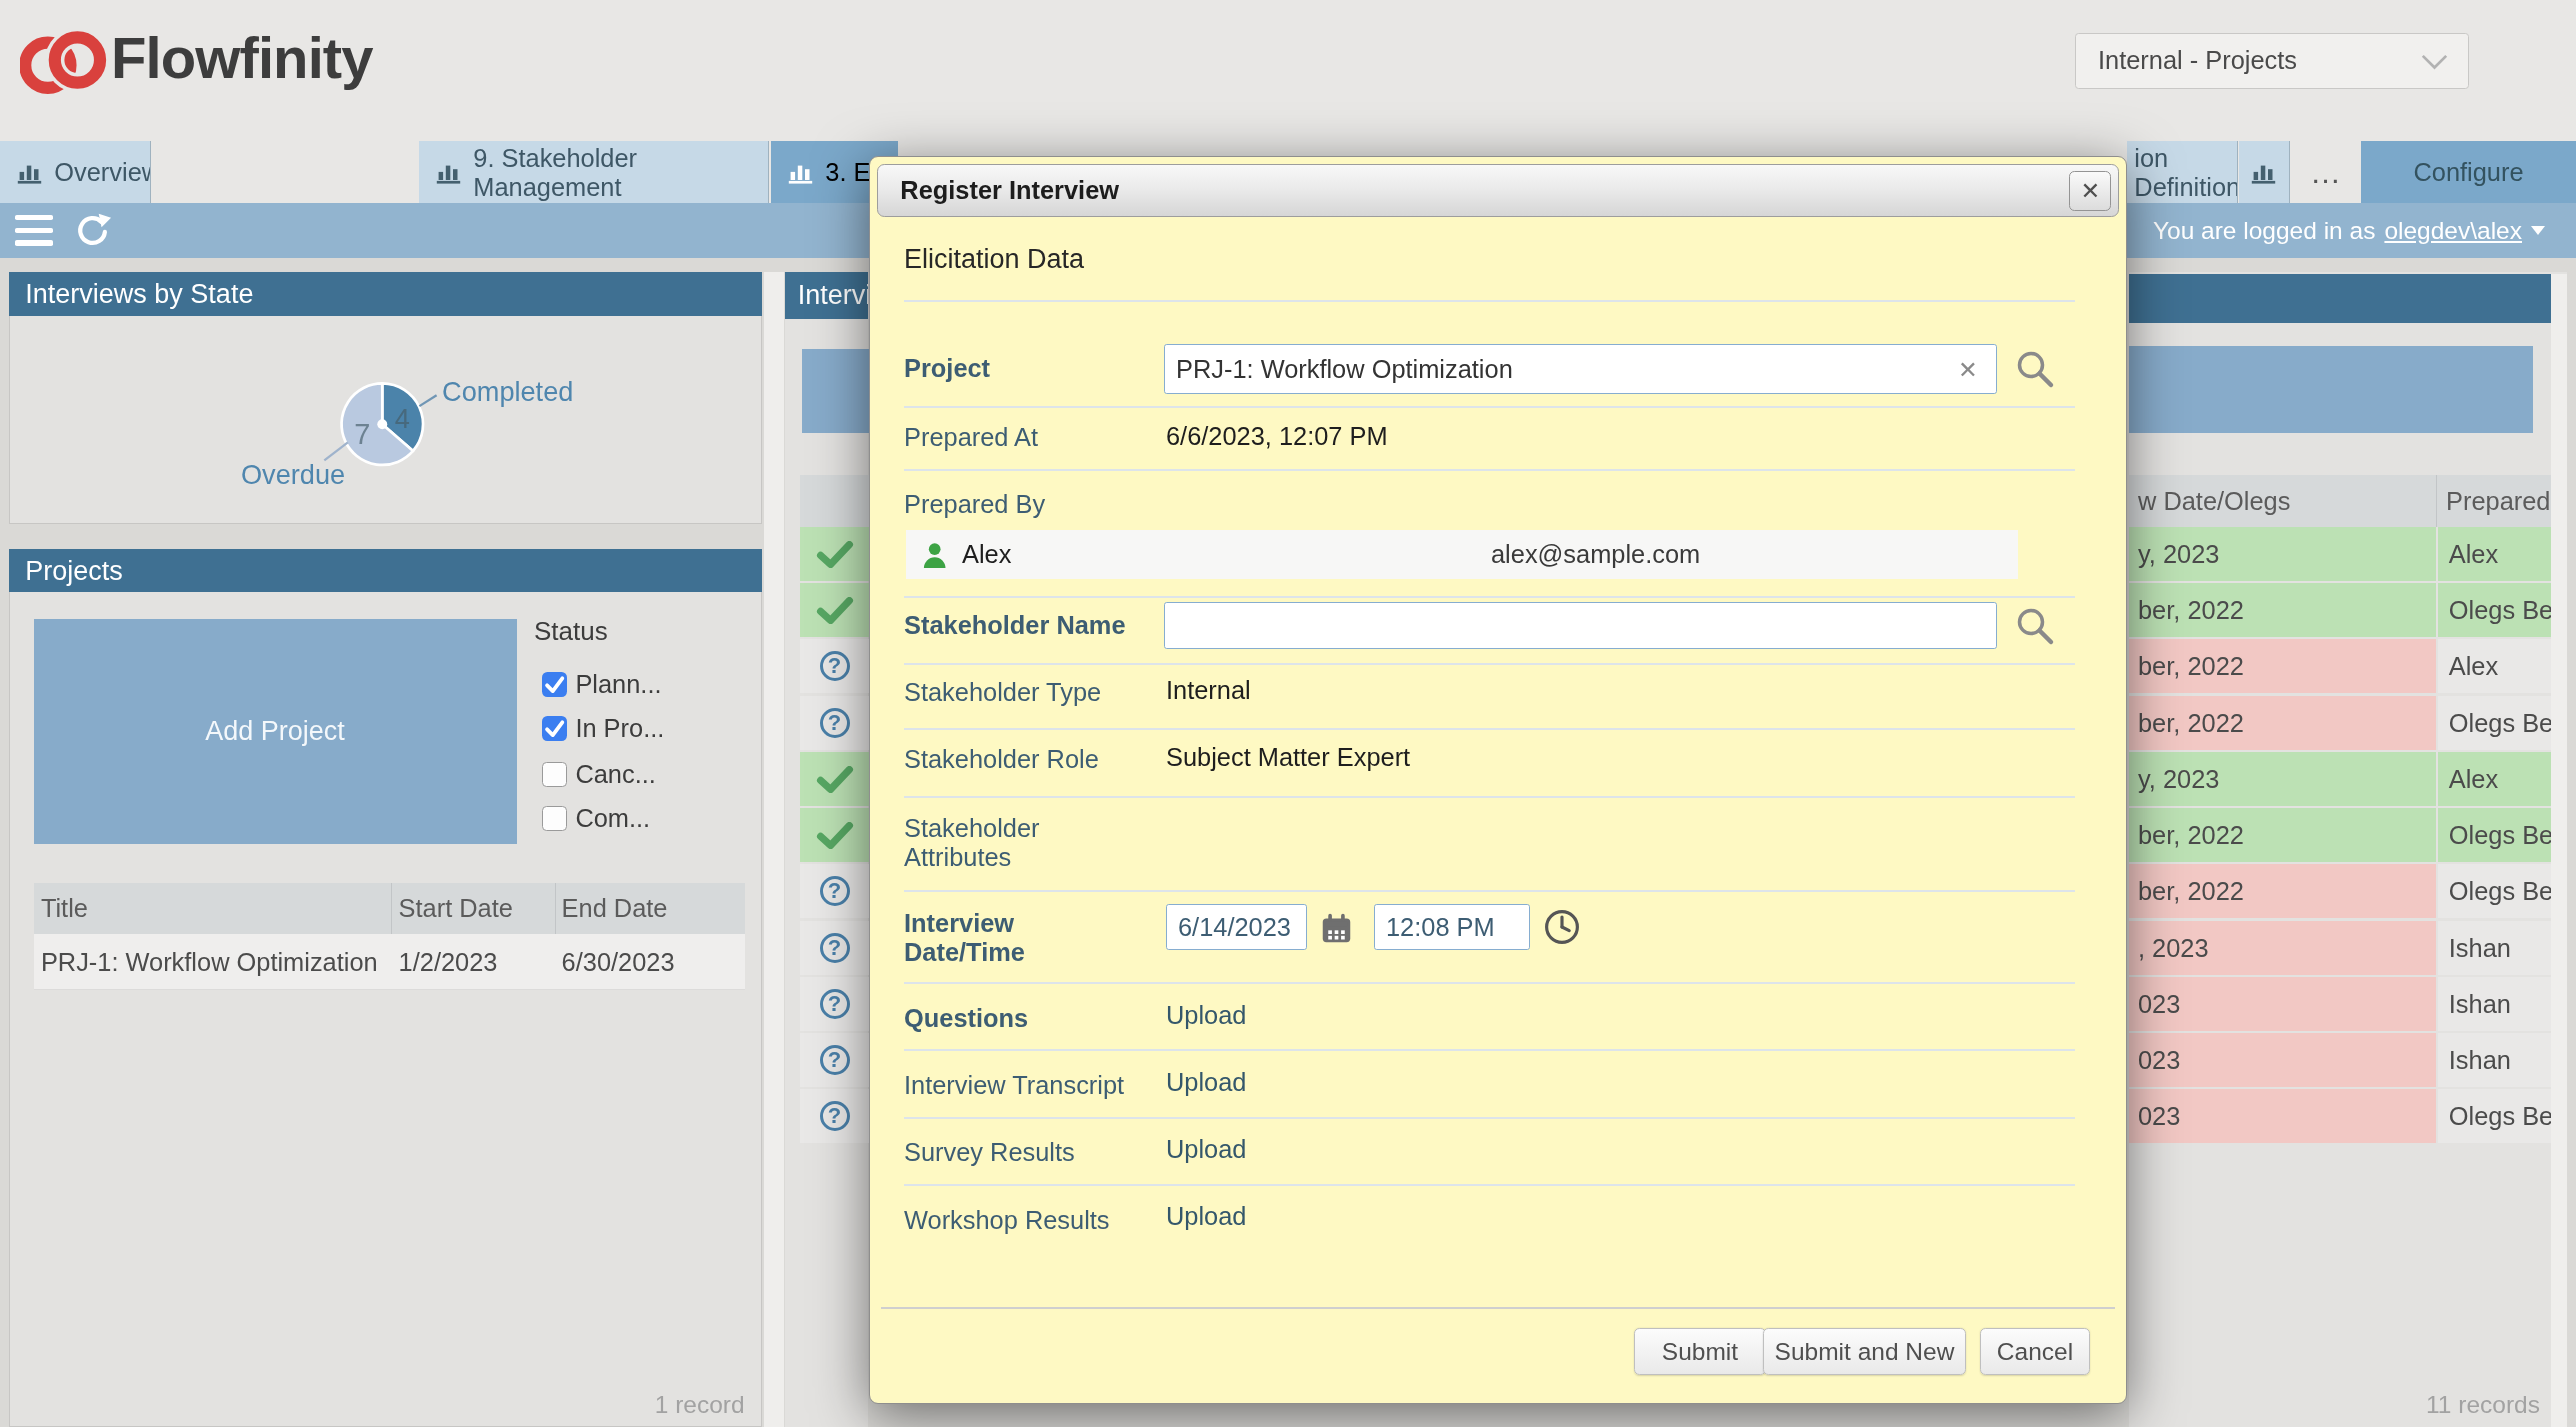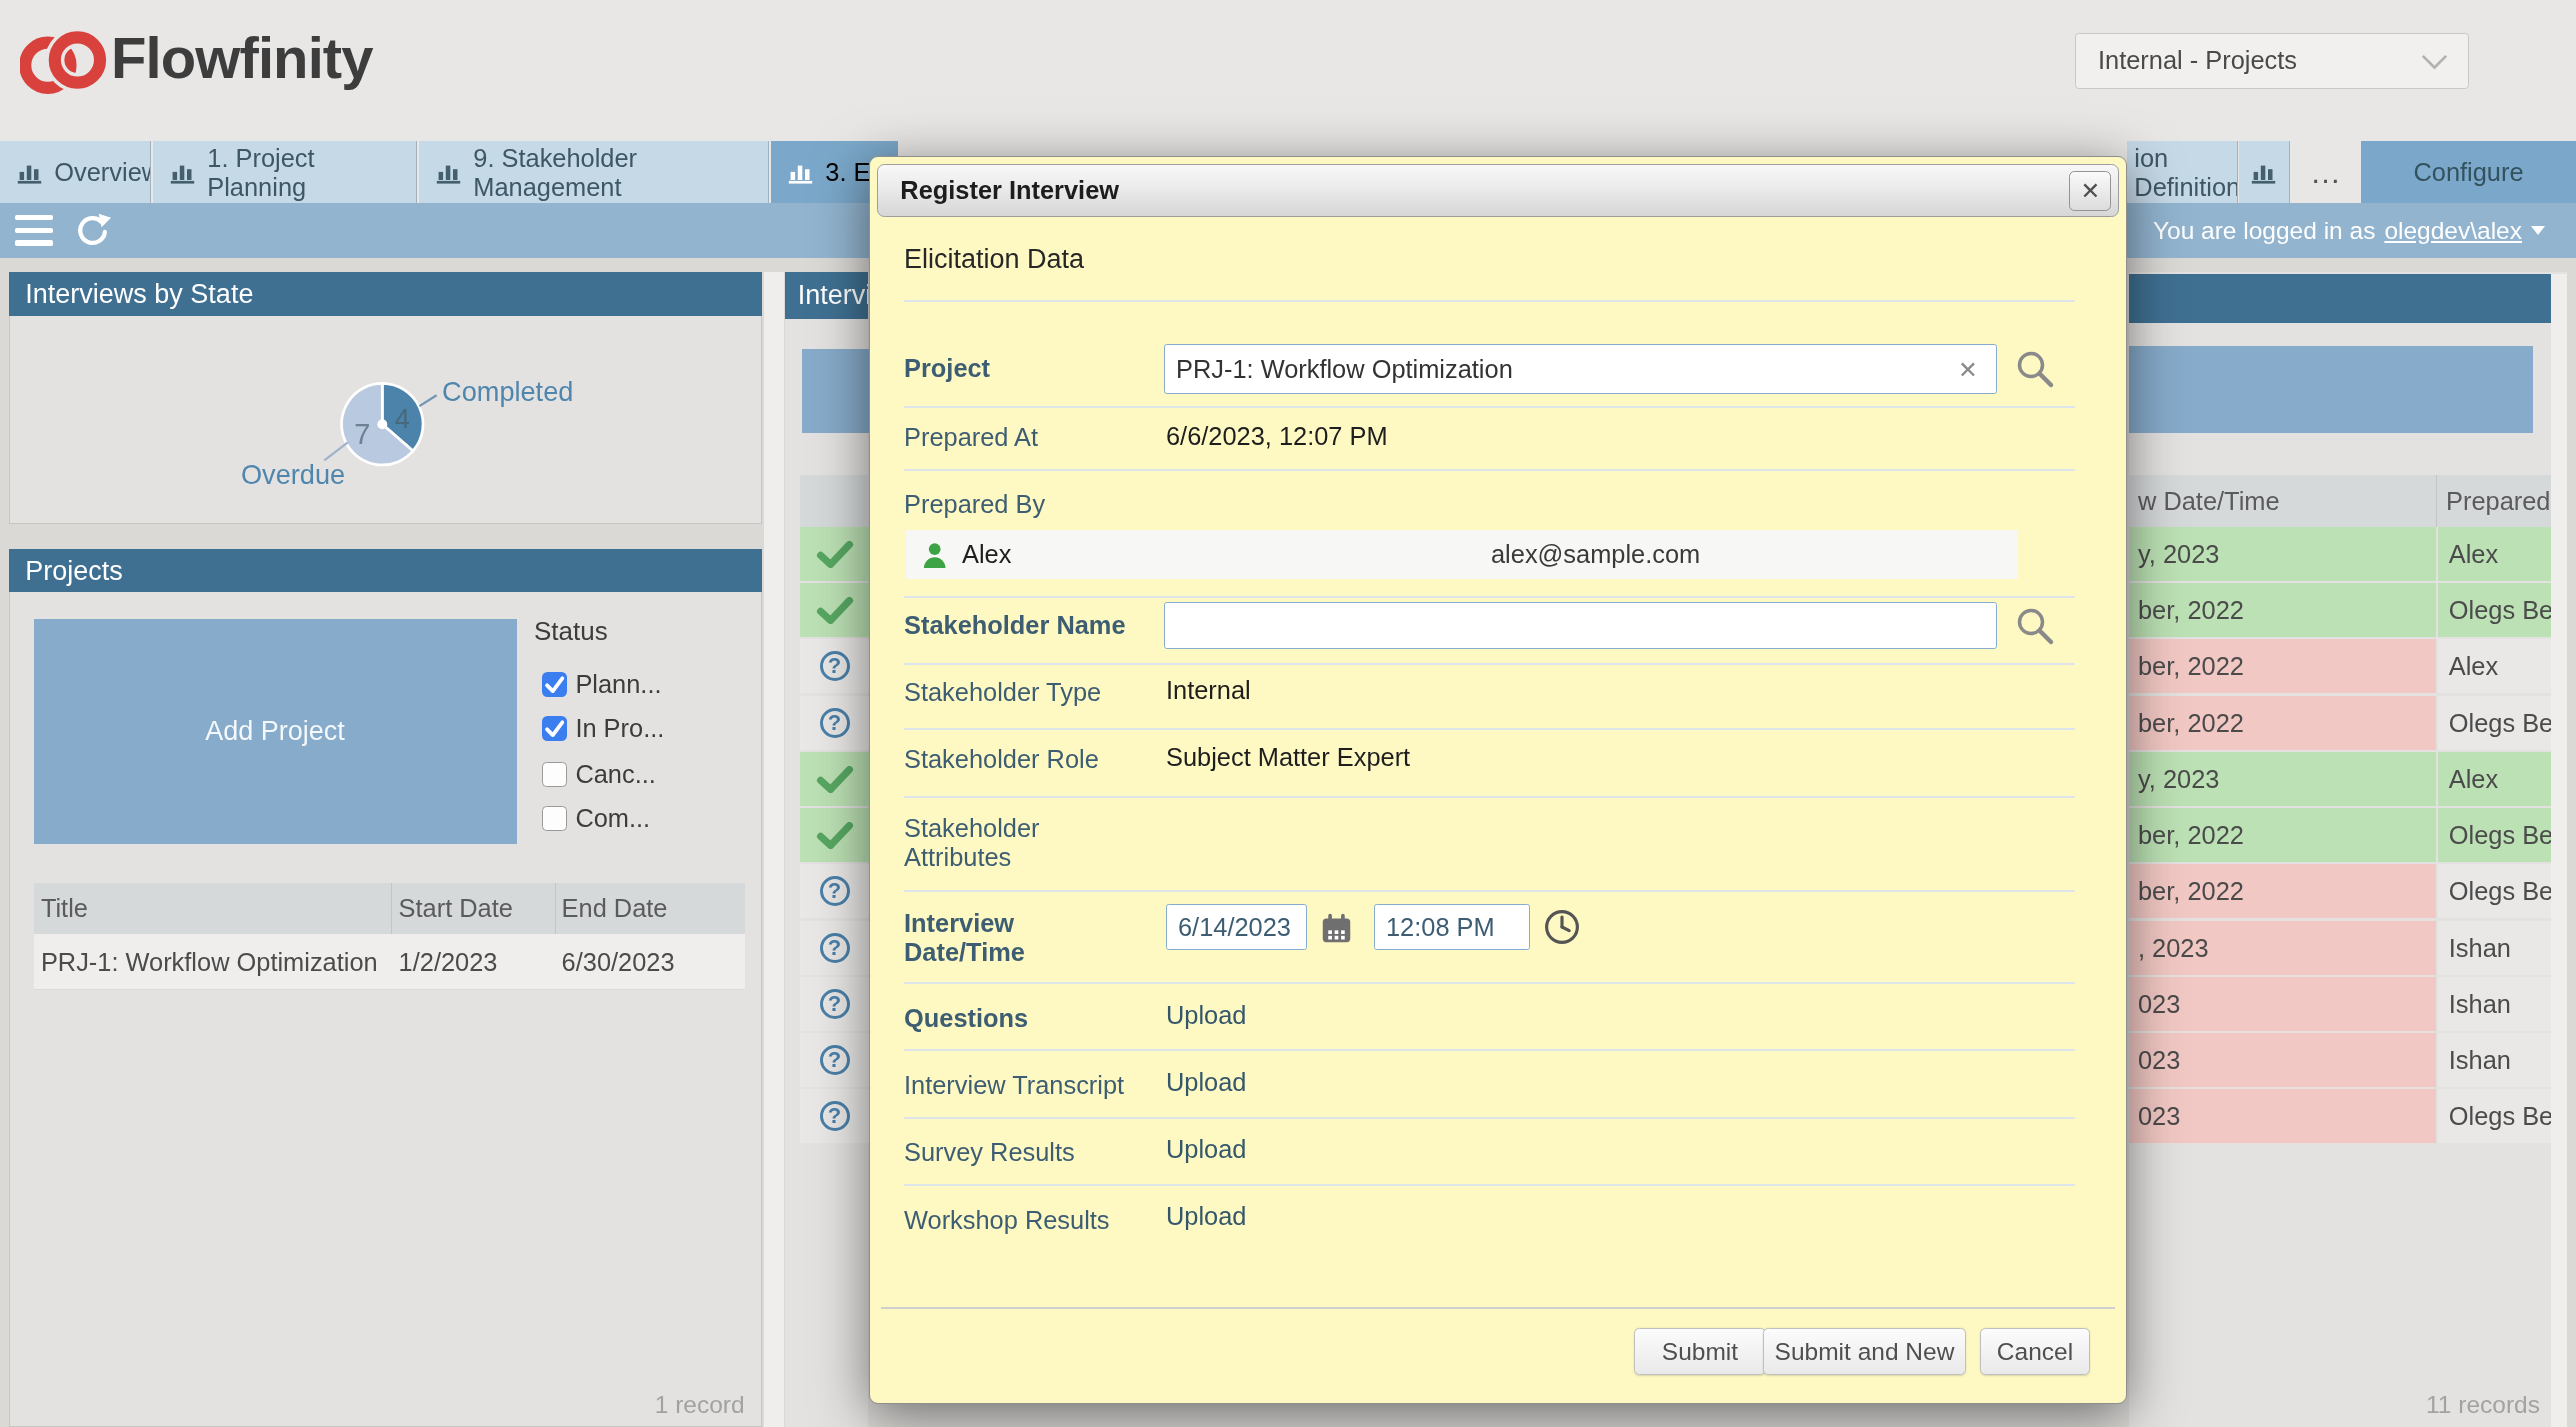--- a/index.html
+++ b/index.html
@@ -109,29 +109,20 @@
   <div class="abs tabstrip">
     <div class="tab" style="left:0;width:151px">
       <svg class="ticon" width="27" height="23.6" viewBox="0 0 30 26">
         <rect x="4" y="12" width="5" height="9" fill="#44606f"></rect>
           <rect x="12" y="5" width="5" height="16" fill="#44606f"></rect>
         <rect x="20" y="9" width="5" height="12" fill="#44606f"></rect>
           <rect x="2" y="22" width="26" height="3" fill="#44606f"></rect>
       </svg>
       <span>Overview</span>
     </div>
-    <div class="tab" style="left:153px;width:264px">
-      <svg class="ticon" width="27" height="23.6" viewBox="0 0 30 26">
-        <rect x="4" y="12" width="5" height="9" fill="#44606f"></rect>
-          <rect x="12" y="5" width="5" height="16" fill="#44606f"></rect>
-        <rect x="20" y="9" width="5" height="12" fill="#44606f"></rect>
-          <rect x="2" y="22" width="26" height="3" fill="#44606f"></rect>
-      </svg>
-      <span>1. Project Planning</span>
-    </div>
     <div class="tab" style="left:419px;width:350px">
       <svg class="ticon" width="27" height="23.6" viewBox="0 0 30 26">
         <rect x="4" y="12" width="5" height="9" fill="#44606f"></rect>
           <rect x="12" y="5" width="5" height="16" fill="#44606f"></rect>
         <rect x="20" y="9" width="5" height="12" fill="#44606f"></rect>
           <rect x="2" y="22" width="26" height="3" fill="#44606f"></rect>
       </svg>
       <span>9. Stakeholder Management</span>
     </div>
     <div class="tab active" style="left:771px;width:127px">
@@ -289,21 +280,21 @@
     <span class="qicon">?</span>
     </div>
   <div class="ivrow tone-gray" style="left:800px;top:1089px;width:69px;justify-content:center">
     <span class="qicon">?</span>
     </div>
 
   <div class="abs" style="left:2129px;top:272px;width:438px;height:1156px;background:#e3e2e0"></div>
   <div class="abs phead" style="left:2129px;top:274px;width:427px;height:49px"></div>
   <div class="abs bluebtn" style="left:2129px;top:346px;width:404px;height:87px"></div>
   <div class="abs thead" style="left:2129px;top:475px;width:422px;height:52px">
-    <div class="abs nowrap" style="left:9px;top:11.8px">w Date/Time</div>
+    <div class="abs nowrap" style="left:9px;top:11.8px">w Date/Olegs</div>
     <div class="abs nowrap" style="left:317px;top:11.8px">Prepared</div>
     <div class="cellline" style="left:307px"></div>
   </div>
 
   <div class="ivrow" style="left:2129px;top:527px;width:422px">
     <div class="ivdate tone-green" style="width:307px;height:54px;line-height:54px">y, 2023</div>
     <div class="ivname tone-green" style="width:113px;height:54px;line-height:54px;margin-left:1.8px">Alex</div>
     </div>
   <div class="ivrow" style="left:2129px;top:583px;width:422px">
     <div class="ivdate tone-green" style="width:307px;height:54px;line-height:54px">ber, 2022</div>

